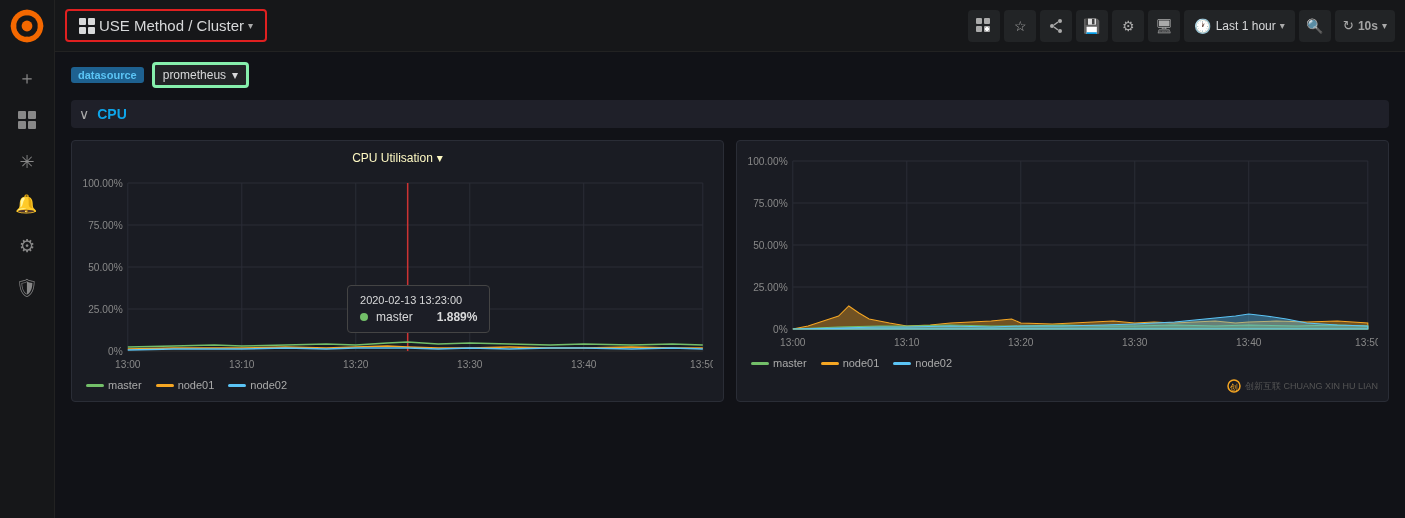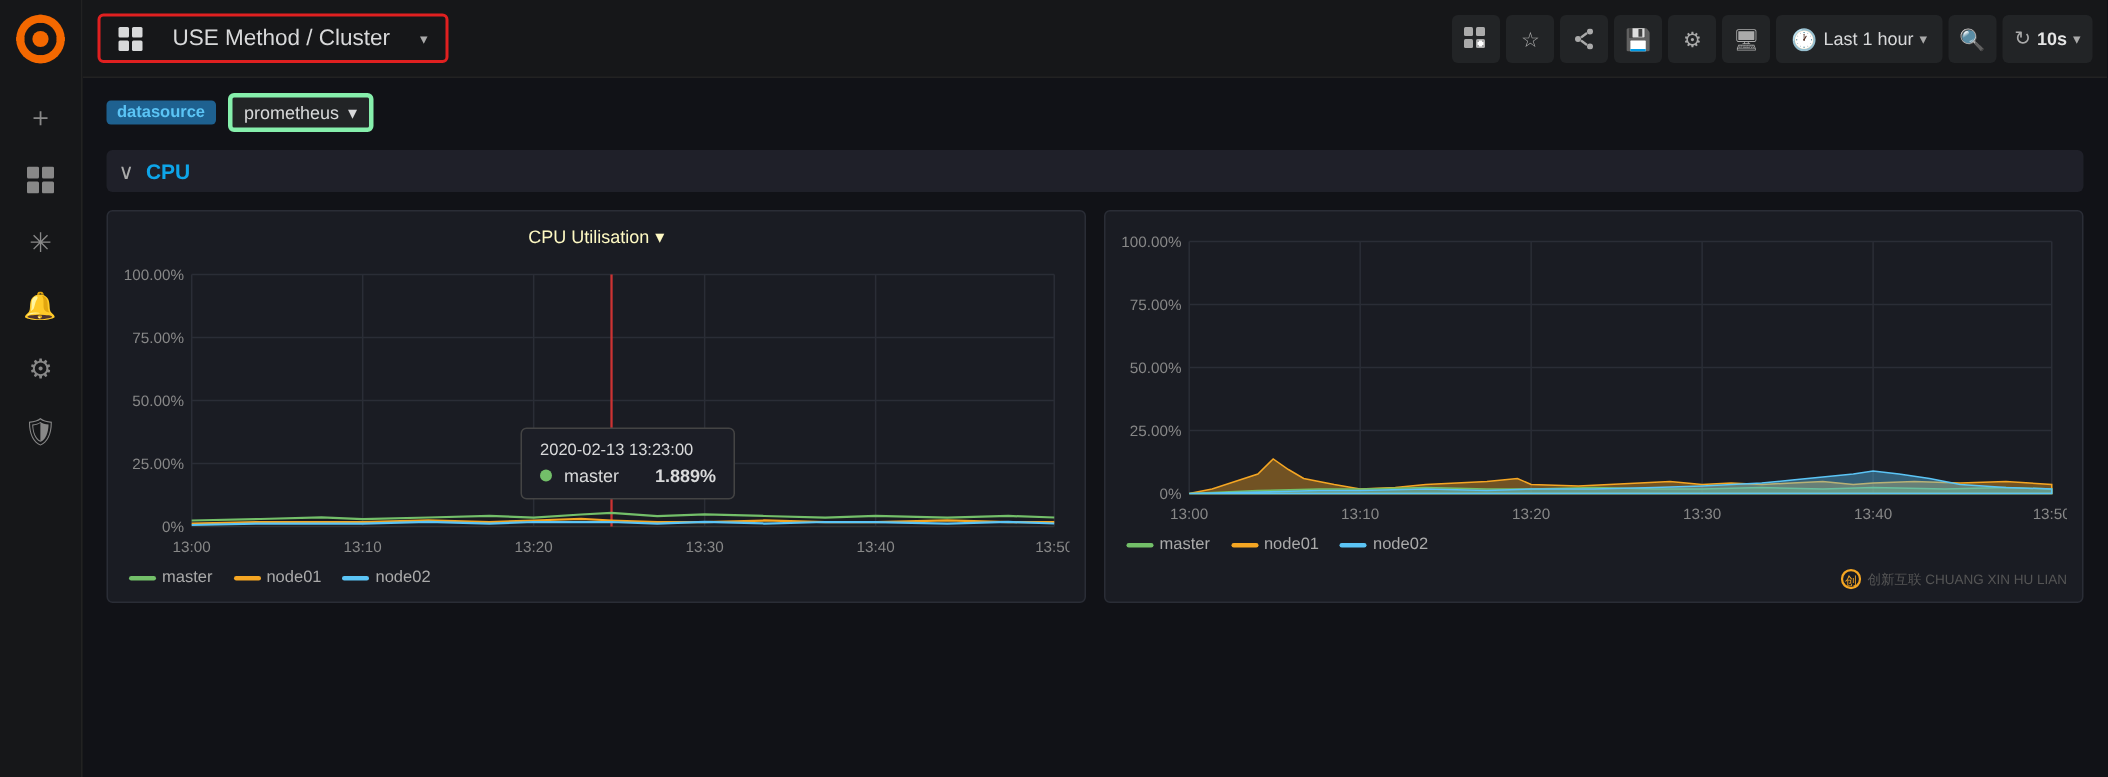--- a/index.html
+++ b/index.html
@@ -56,21 +56,21 @@
       background: #161719;
       border-bottom: 1px solid #222;
       display: flex;
       align-items: center;
       padding: 0 10px;
       gap: 8px;
     }
     .dashboard-title-btn {
       display: flex;
       align-items: center;
-      gap: 20px;
+      gap: 4px;
       border: 2px solid #e02020;
       border-radius: 4px;
       padding: 6px 12px;
       cursor: pointer;
       background: transparent;
       color: #d8d9da;
       font-size: 15px;
       font-weight: 500;
     }
     .dashboard-title-btn .grid-icon {
@@ -123,21 +123,21 @@
       gap: 4px;
       background: #222426;
       border-radius: 4px;
       padding: 4px 8px;
       cursor: pointer;
       height: 32px;
       border: none;
       color: #aaa;
     }
     .refresh-btn .refresh-time {
-      color: #e5e5e5;
+      color: #a3a3a3;
       font-size: 12px;
       font-weight: bold;
     }
 
     
     .content {
       flex: 1;
       padding: 10px 16px;
       overflow-y: auto;
     }

